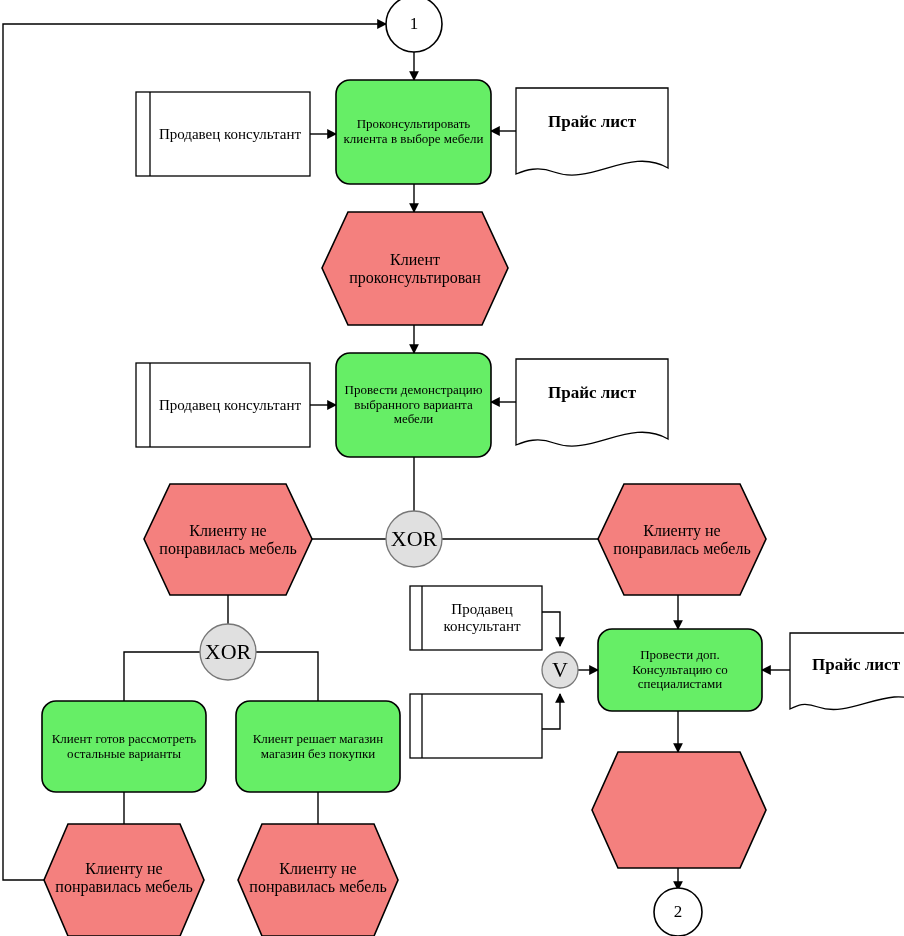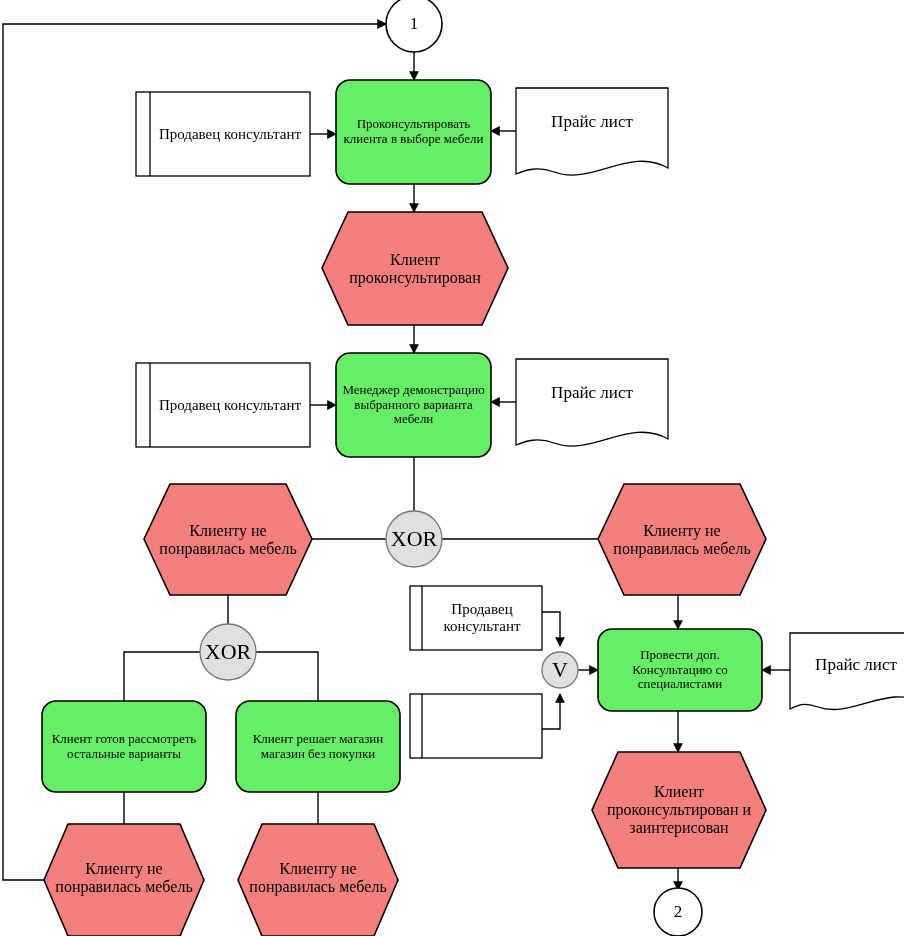--- a/index.html
+++ b/index.html
@@ -28,21 +28,21 @@
     align-items: center;
     justify-content: center;
     text-align: center;
     color: #000000;
     pointer-events: none;
     line-height: 1.12;
   }
   .lbl-function { font-size: 13px; }
   .lbl-event    { font-size: 16px; }
   .lbl-org      { font-size: 15px; }
-  .lbl-doc      { font-size: 17px; }
+  .lbl-doc      { font-size: 17px; font-weight: bold; }
   .lbl-conn     { font-size: 22px; }
   .lbl-ref      { font-size: 17px; }
   .hit {
     position: absolute;
     background: transparent;
   }
 </style>
 </head>
 <body>
 
@@ -153,31 +153,30 @@
     <g>
       <circle cx="414" cy="24" r="28" fill="#FFFFFF" stroke="#000000" stroke-width="1.6"></circle>
       <circle cx="678" cy="912" r="24" fill="#FFFFFF" stroke="#000000" stroke-width="1.6"></circle>
     </g>
   </svg>
 
   <div class="node-label lbl-ref" style="left:386px;top:-4px;width:56px;height:56px;">1</div>
   <div class="node-label lbl-ref" style="left:654px;top:888px;width:48px;height:48px;">2</div>
 
   <div class="node-label lbl-function" style="left:340px;top:84px;width:147px;height:96px;">Проконсультировать клиента в выборе мебели</div>
-  <div class="node-label lbl-function" style="left:340px;top:357px;width:147px;height:96px;">Менеджер демонстрацию выбранного варианта мебели</div>
+  <div class="node-label lbl-function" style="left:340px;top:357px;width:147px;height:96px;">Провести демонстрацию выбранного варианта мебели</div>
   <div class="node-label lbl-function" style="left:602px;top:633px;width:156px;height:74px;">Провести доп. Консультацию со специалистами</div>
   <div class="node-label lbl-function" style="left:46px;top:705px;width:156px;height:83px;">Клиент готов рассмотреть остальные варианты</div>
   <div class="node-label lbl-function" style="left:240px;top:705px;width:156px;height:83px;">Клиент решает магазин магазин без покупки</div>
 
   <div class="node-label lbl-event" style="left:326px;top:216px;width:178px;height:105px;">Клиент проконсультирован</div>
   <div class="node-label lbl-event" style="left:150px;top:488px;width:156px;height:103px;">Клиенту не понравилась мебель</div>
   <div class="node-label lbl-event" style="left:604px;top:488px;width:156px;height:103px;">Клиенту не понравилась мебель</div>
   <div class="node-label lbl-event" style="left:48px;top:828px;width:152px;height:100px;">Клиенту не понравилась мебель</div>
   <div class="node-label lbl-event" style="left:242px;top:828px;width:152px;height:100px;">Клиенту не понравилась мебель</div>
-  <div class="node-label lbl-event" style="left:594px;top:756px;width:170px;height:108px;">Клиент проконсультирован и заинтерисован</div>
 
   <div class="node-label lbl-org" style="left:154px;top:96px;width:152px;height:76px;">Продавец консультант</div>
   <div class="node-label lbl-org" style="left:154px;top:367px;width:152px;height:76px;">Продавец консультант</div>
   <div class="node-label lbl-org" style="left:426px;top:590px;width:112px;height:56px;">Продавец консультант</div>
 
   <div class="node-label lbl-doc" style="left:520px;top:96px;width:144px;height:52px;">Прайс лист</div>
   <div class="node-label lbl-doc" style="left:520px;top:367px;width:144px;height:52px;">Прайс лист</div>
   <div class="node-label lbl-doc" style="left:794px;top:641px;width:124px;height:48px;">Прайс лист</div>
 
   <div class="node-label lbl-conn" style="left:386px;top:511px;width:56px;height:56px;">XOR</div>

